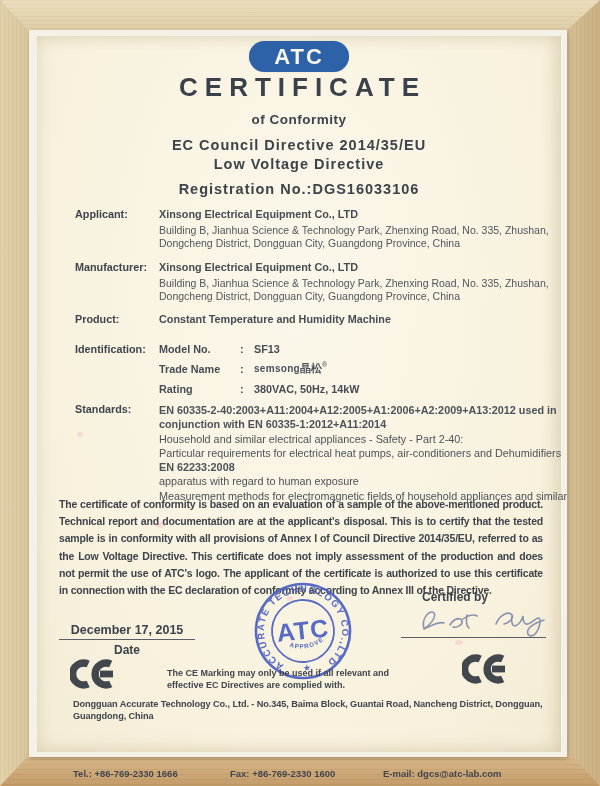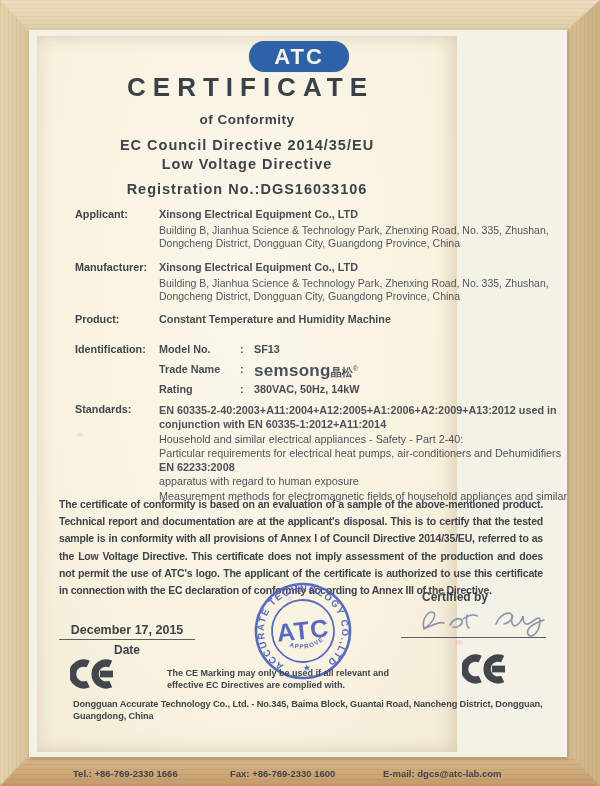--- a/index.html
+++ b/index.html
@@ -26,21 +26,21 @@
       linear-gradient(90deg,#d6c096,#cbb084);
     clip-path:polygon(36px 0,36px 786px,0 754px,0 33px);}
   .wood-bottom{left:0;bottom:0;width:600px;height:32px;
     background:
       repeating-linear-gradient(180deg,rgba(130,85,40,.10) 0 1px,rgba(255,255,255,0) 1px 5px),
       linear-gradient(180deg,#d9bd8e,#c49a69);
     clip-path:polygon(30px 0,570px 0,600px 32px,0 32px);}
   .mat{position:absolute;left:29px;top:30px;right:33px;bottom:29px;background:#f4f1e6;
     box-shadow:1px 2px 4px rgba(110,90,60,.4);z-index:1;}
   
-  .paper{position:absolute;left:37px;top:36px;width:420px;height:716px;z-index:2;
+  .paper{position:absolute;left:37px;top:36px;width:524px;height:716px;z-index:2;
     background:radial-gradient(ellipse at 50% 35%,#fbf7ea 0%,#f8f2df 65%,#f3ecd6 100%);
     box-shadow:inset 0 0 18px rgba(175,155,115,.28), inset -7px 0 14px rgba(175,155,115,.16);
     color:#474c54;font-size:10.8px;}
   .abs{position:absolute;}
   .b{font-weight:bold;}
   .nw{white-space:nowrap;}
   .ctr{left:0;width:100%;text-align:center;}
   
   .pill{left:212px;top:5px;width:100px;height:31px;border-radius:16px;background:#2e62a8;
     color:#f7f5ec;font-weight:bold;font-size:22px;letter-spacing:2px;text-align:center;line-height:31px;
@@ -50,21 +50,21 @@
   .dir1{top:101px;font-size:14.5px;font-weight:bold;letter-spacing:1px;color:#3d434b;}
   .dir2{top:120px;font-size:14.5px;font-weight:bold;letter-spacing:1px;color:#3d434b;}
   .reg{top:145px;font-size:14.5px;font-weight:bold;letter-spacing:1px;color:#3d434b;}
   
   .lbl{left:38px;font-weight:bold;color:#3f444c;}
   .val{left:122px;}
   .addr{left:122px;color:#51565e;font-size:10.5px;}
   .subl{left:122px;font-weight:bold;}
   .colon{left:203px;font-weight:bold;}
   .subv{left:217px;font-weight:bold;}
-  .brand{font-weight:bold;font-size:17px;letter-spacing:.3px;color:#4a505c;text-align:right;}
+  .brand{font-weight:bold;font-size:10px;letter-spacing:.3px;color:#4a505c;text-align:right;}
   .brand-cjk{font-weight:bold;font-size:11px;color:#4a505c;}
   .brand-reg{font-size:7px;vertical-align:super;}
   .stdlines{left:122px;top:367px;width:400px;line-height:14.3px;color:#4d525a;}
   .para{left:22px;top:460px;width:484px;text-align:justify;font-weight:bold;
     font-size:10.5px;letter-spacing:-.2px;line-height:17.2px;color:#3e434b;}
   
   .certby{left:385px;top:554px;width:140px;text-align:left;font-size:12px;font-weight:bold;color:#3d434b;}
   .sig{left:375px;top:567px;}
   .sigline{left:364px;top:601px;width:145px;border-top:1.5px solid #5a5f66;}
   .dateval{left:24px;top:587px;width:132px;text-align:center;font-size:12.5px;font-weight:bold;color:#3d434b;}

